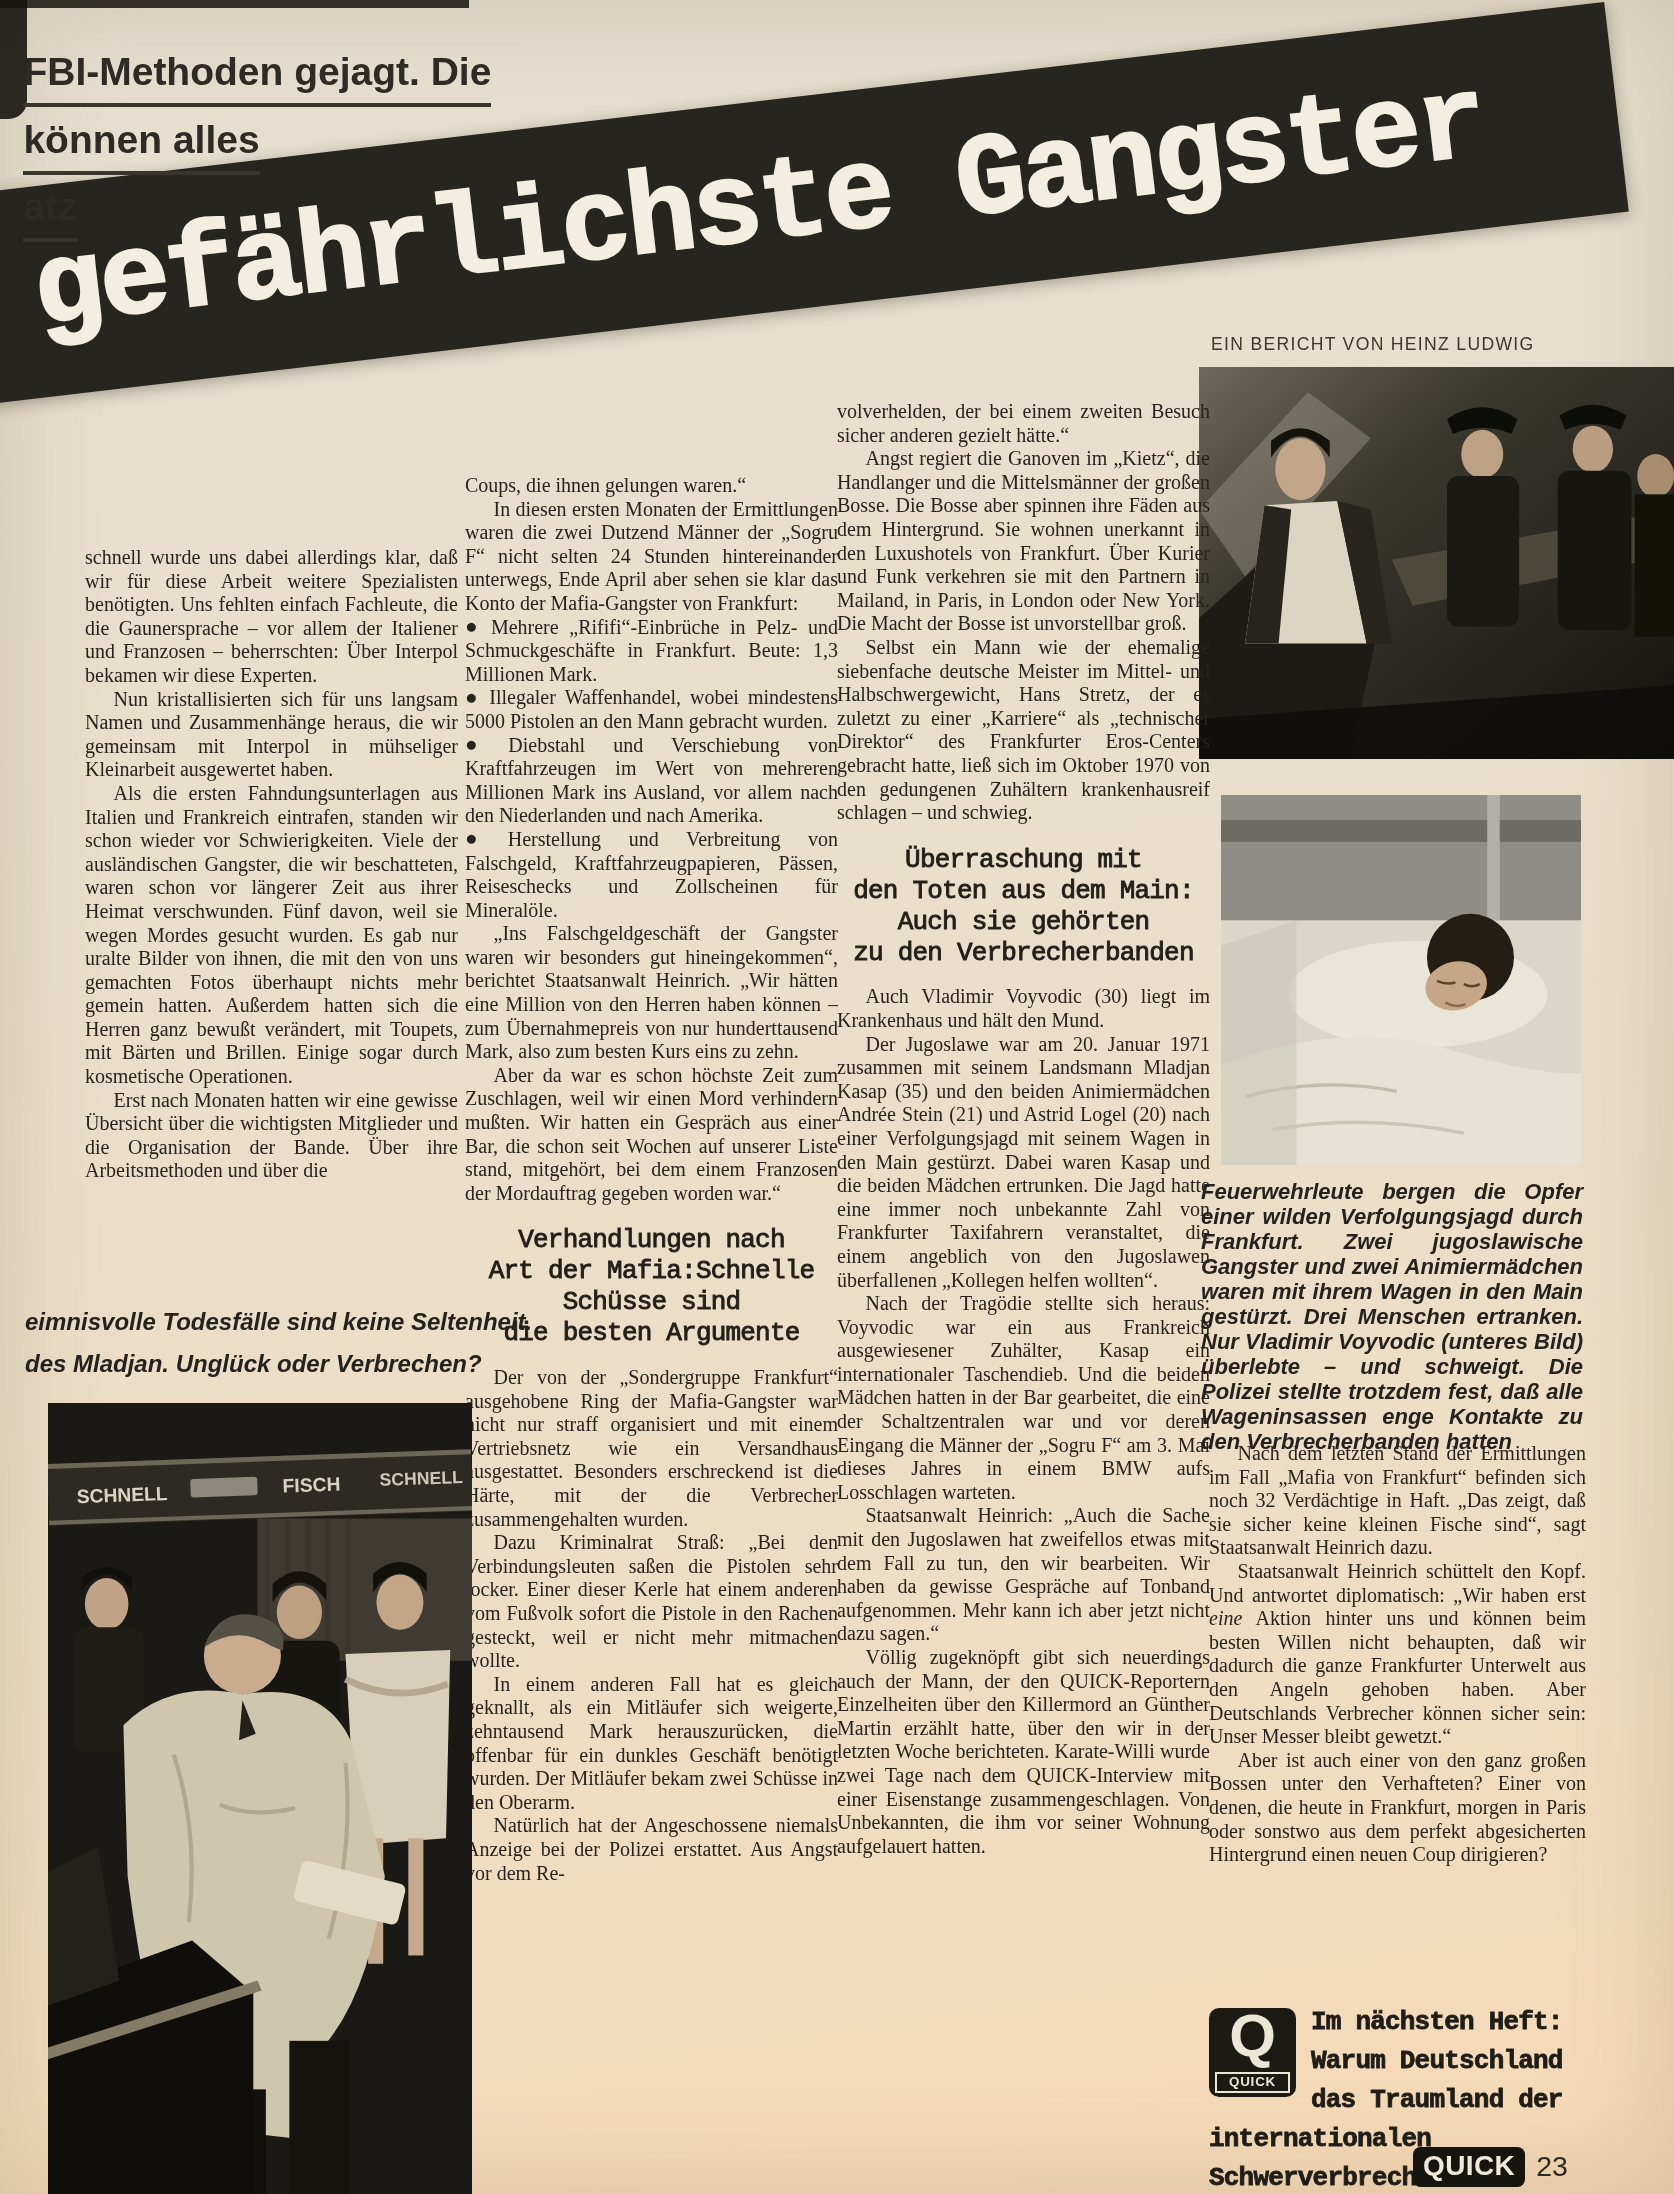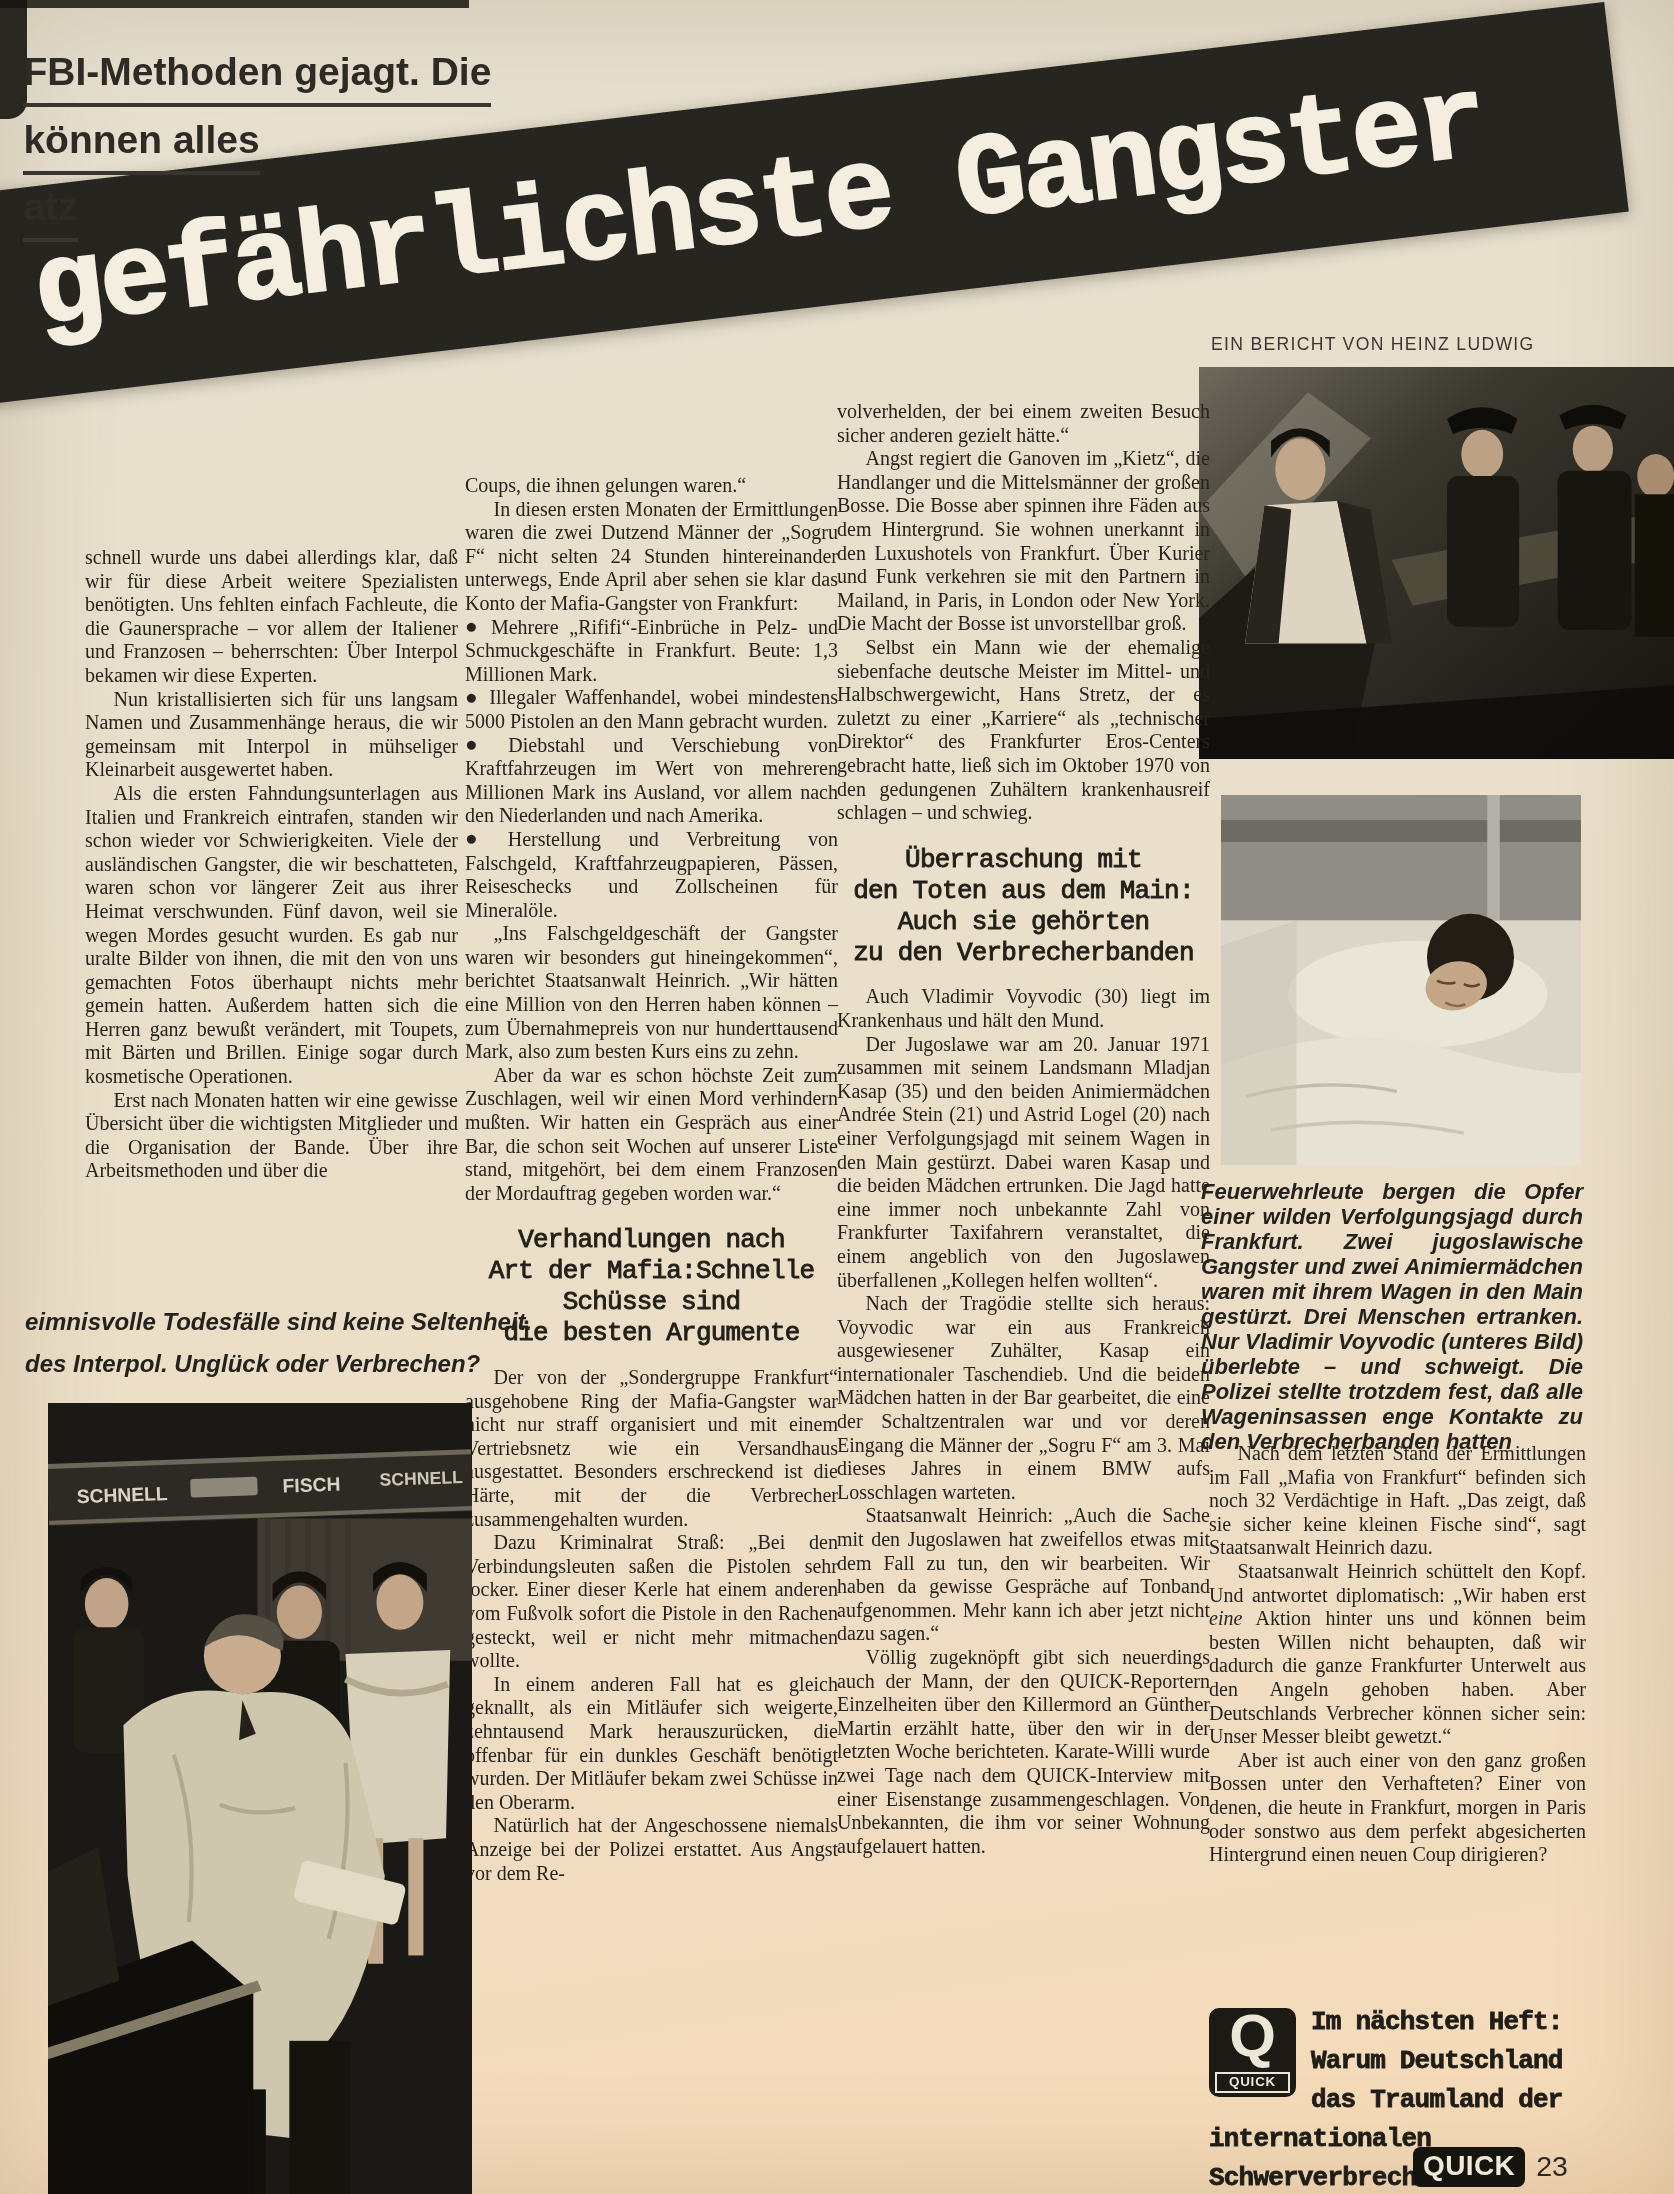--- a/index.html
+++ b/index.html
@@ -181,21 +181,21 @@
       <p class="body-p indent">Völlig zugeknöpft gibt sich neuerdings auch der Mann, der den QUICK-Reportern Einzelheiten über den Killermord an Günther Martin erzählt hatte, über den wir in der letzten Woche berichteten. Karate-Willi wurde zwei Tage nach dem QUICK-Interview mit einer Eisenstange zusammengeschlagen. Von Unbekannten, die ihm vor seiner Wohnung aufgelauert hatten.</p>
     </div>
   <div class="col" id="col4">
       <p class="body-p indent">Nach dem letzten Stand der Ermittlungen im Fall „Mafia von Frankfurt“ befinden sich noch 32 Verdächtige in Haft. „Das zeigt, daß sie sicher keine kleinen Fische sind“, sagt Staatsanwalt Heinrich dazu.</p>
       <p class="body-p indent">Staatsanwalt Heinrich schüttelt den Kopf. Und antwortet diplomatisch: „Wir haben erst <i>eine</i> Aktion hinter uns und können beim besten Willen nicht behaupten, daß wir dadurch die ganze Frankfurter Unterwelt aus den Angeln gehoben haben. Aber Deutschlands Verbrecher können sicher sein: Unser Messer bleibt gewetzt.“</p>
       <p class="body-p indent">Aber ist auch einer von den ganz großen Bossen unter den Verhafteten? Einer von denen, die heute in Frankfurt, morgen in Paris oder sonstwo aus dem perfekt abgesicherten Hintergrund einen neuen Coup dirigieren?</p>
     </div>
 
   <div class="caption-left">
     <div>eimnisvolle Todesfälle sind keine Seltenheit.</div>
-    <div>des Interpol. Unglück oder Verbrechen?</div>
+    <div>des Mladjan. Unglück oder Verbrechen?</div>
   </div>
 
   <div class="photo photo-left">
     <svg viewBox="0 0 506 945" preserveAspectRatio="none">
       <rect width="506" height="945" fill="#1b1915"></rect>
       <g transform="rotate(-2 253 100)">
         <rect y="64" width="506" height="74" fill="#2d2a23"></rect>
         <rect y="64" width="506" height="6" fill="#6d675a"></rect>
         <rect y="132" width="506" height="5" fill="#6d675a"></rect>
         <text x="34" y="112" font-family="Liberation Sans, sans-serif" font-weight="bold" font-size="23" fill="#e9e3d2" opacity=".92">SCHNELL</text>

